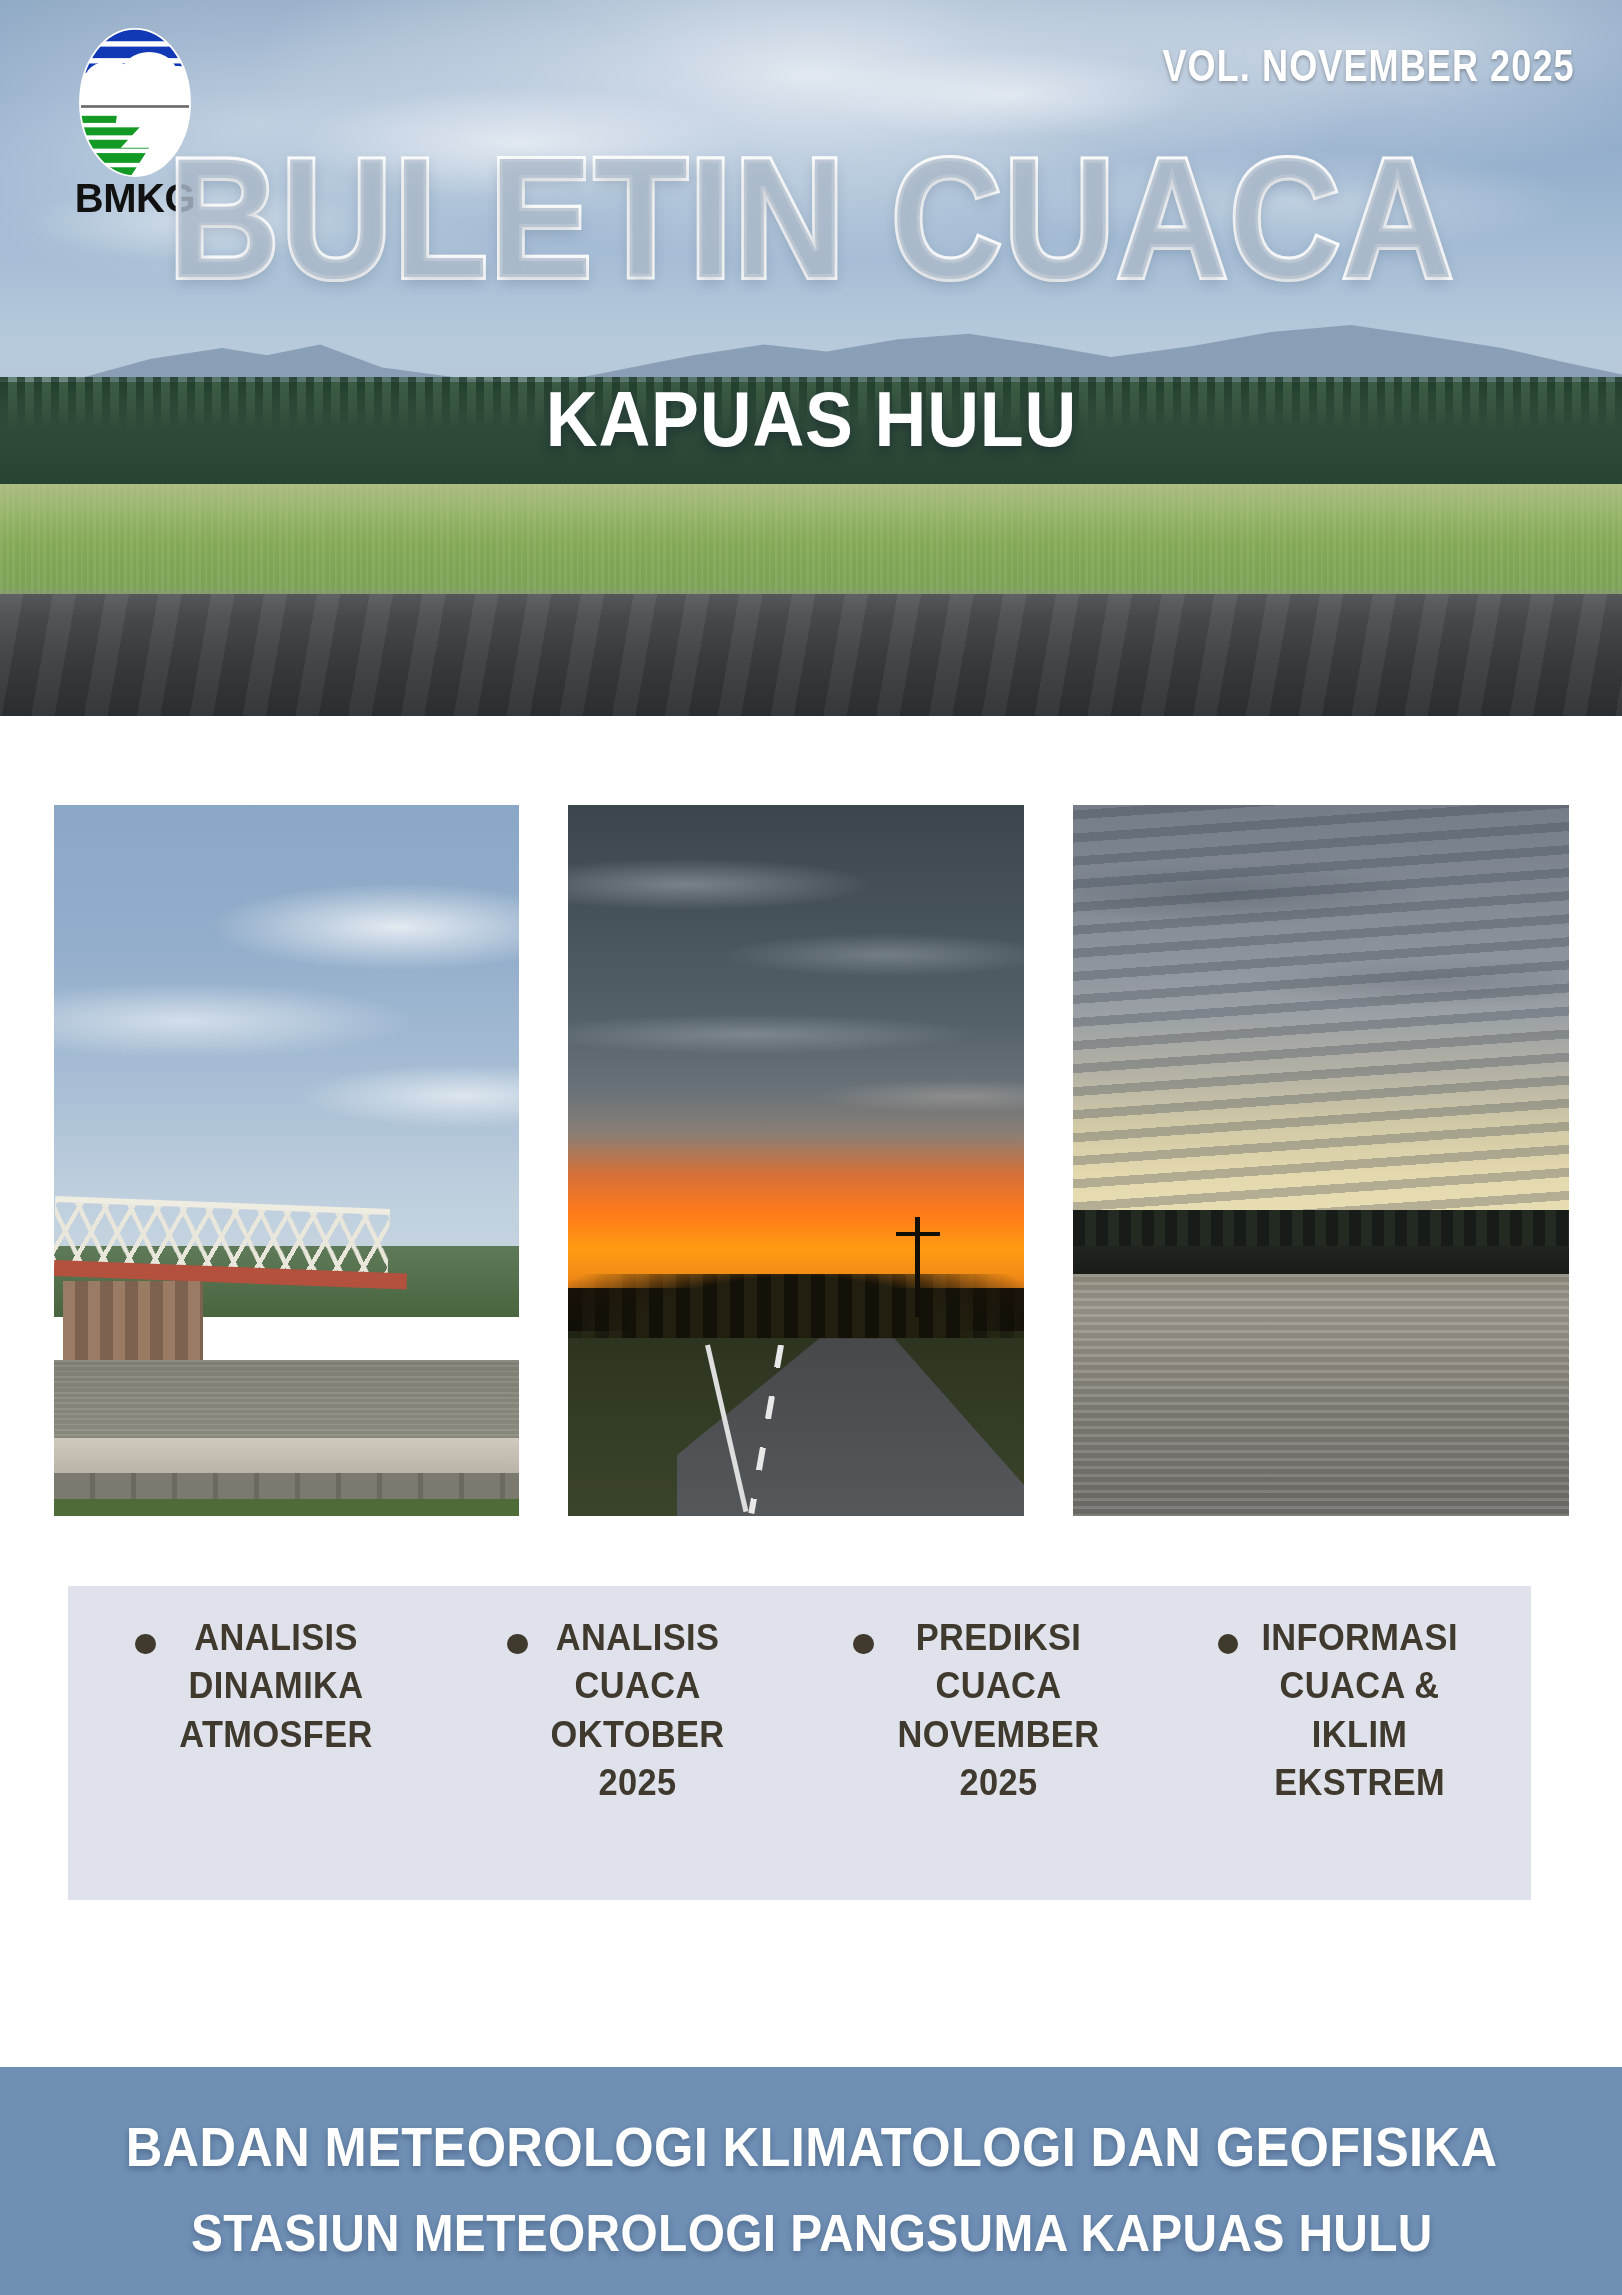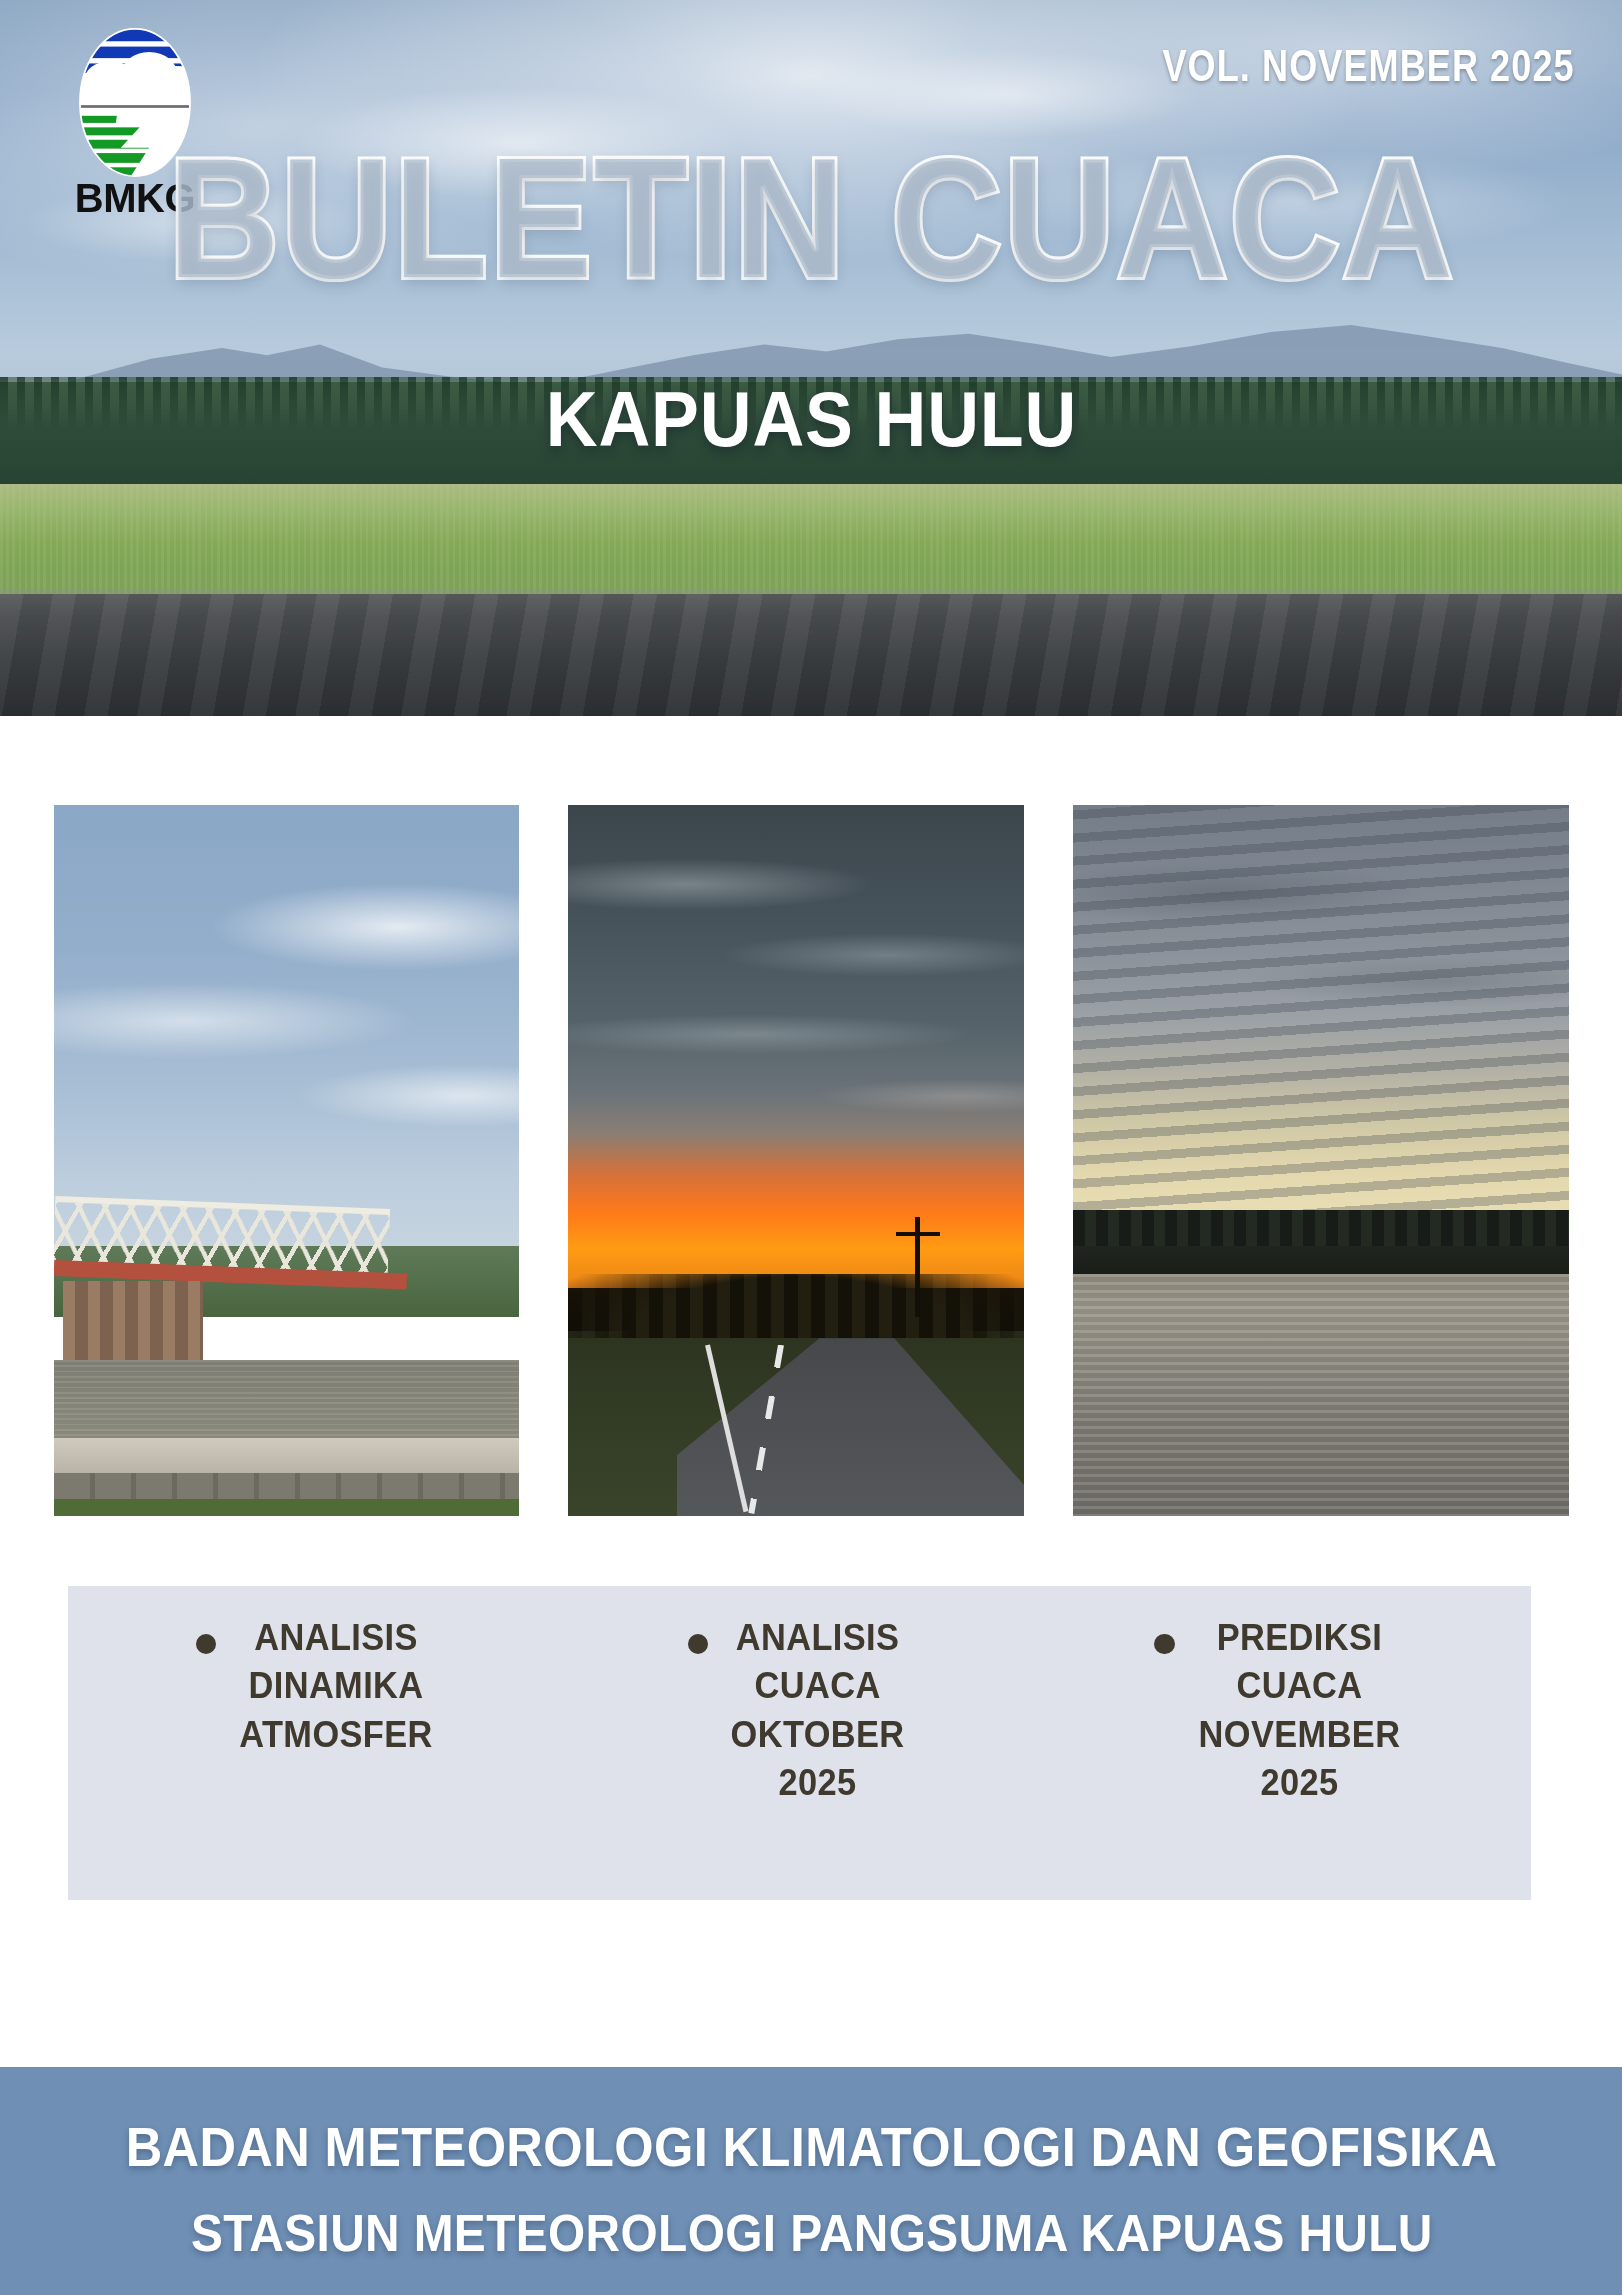--- a/index.html
+++ b/index.html
@@ -340,19 +340,26 @@
 OKTOBER
 2025</span>
   </div>
   <div class="bcol">
     <span class="bdot"></span>
     <span class="btext">PREDIKSI
 CUACA
 NOVEMBER
 2025</span>
   </div>
+  <div class="bcol">
+    <span class="bdot"></span>
+    <span class="btext">INFORMASI
+CUACA &amp;
+IKLIM
+EKSTREM</span>
+  </div>
 </div>
 
 <div class="footer">
   <div class="f1">BADAN METEOROLOGI KLIMATOLOGI DAN GEOFISIKA</div>
   <div class="f2">STASIUN METEOROLOGI PANGSUMA KAPUAS HULU</div>
 </div>
 
 
 </body></html>

